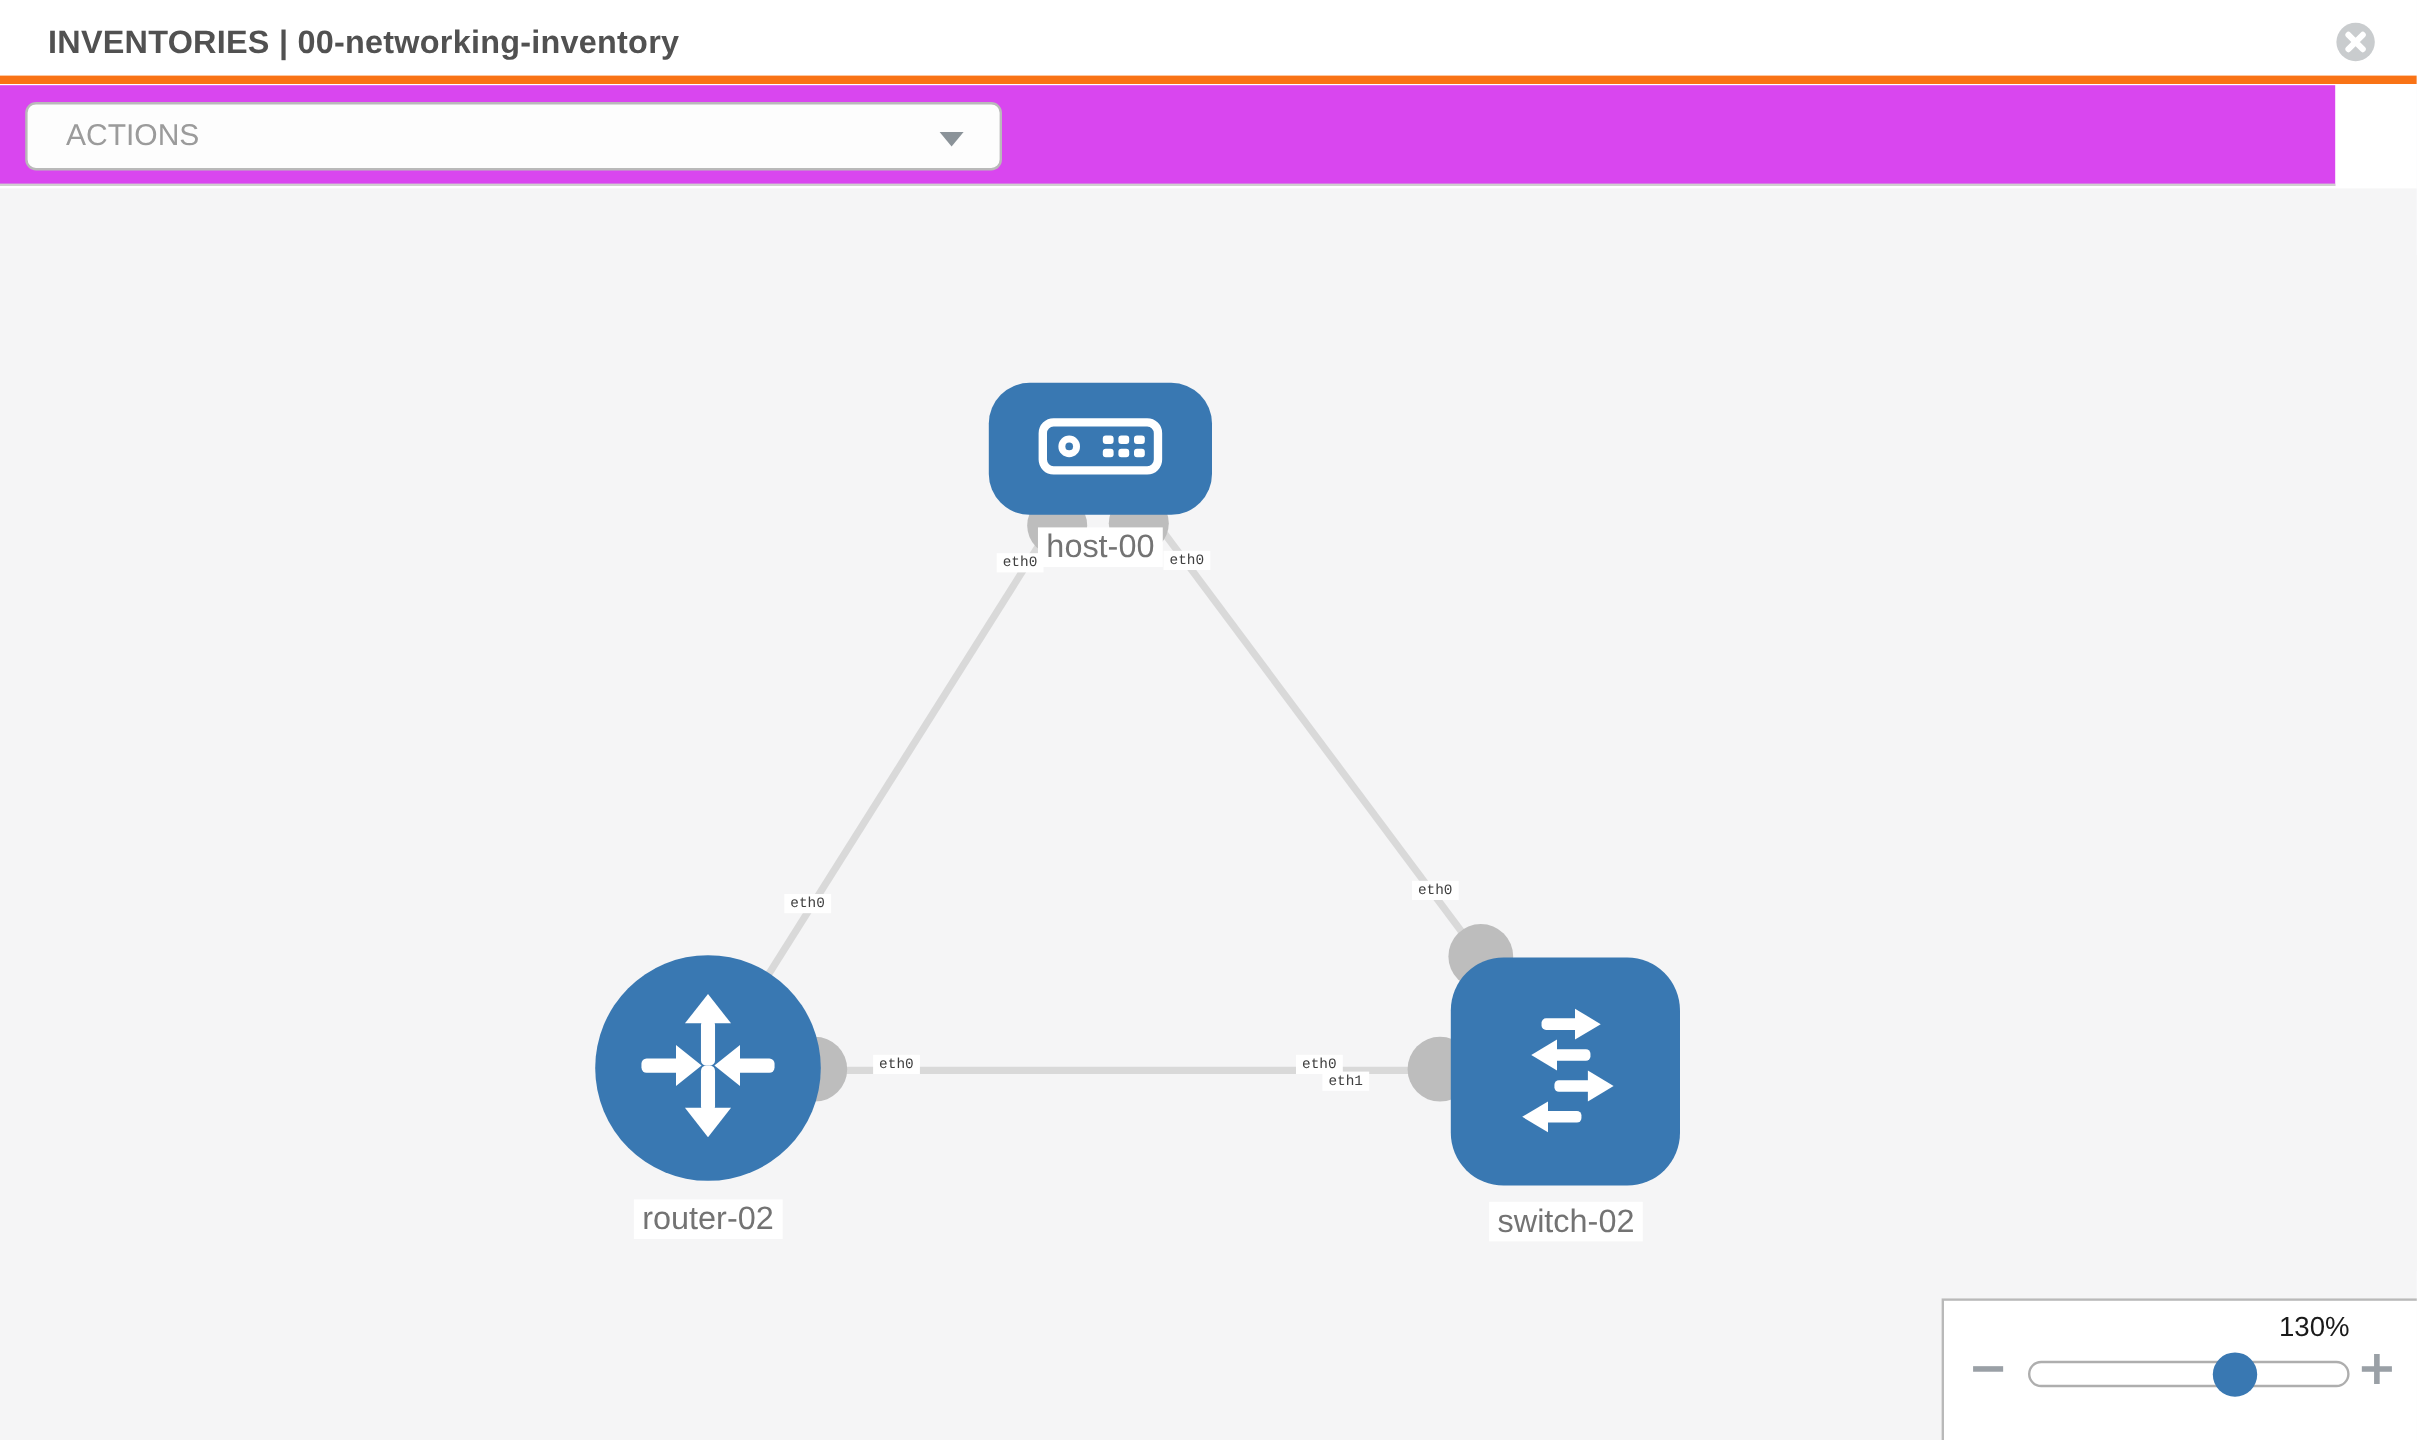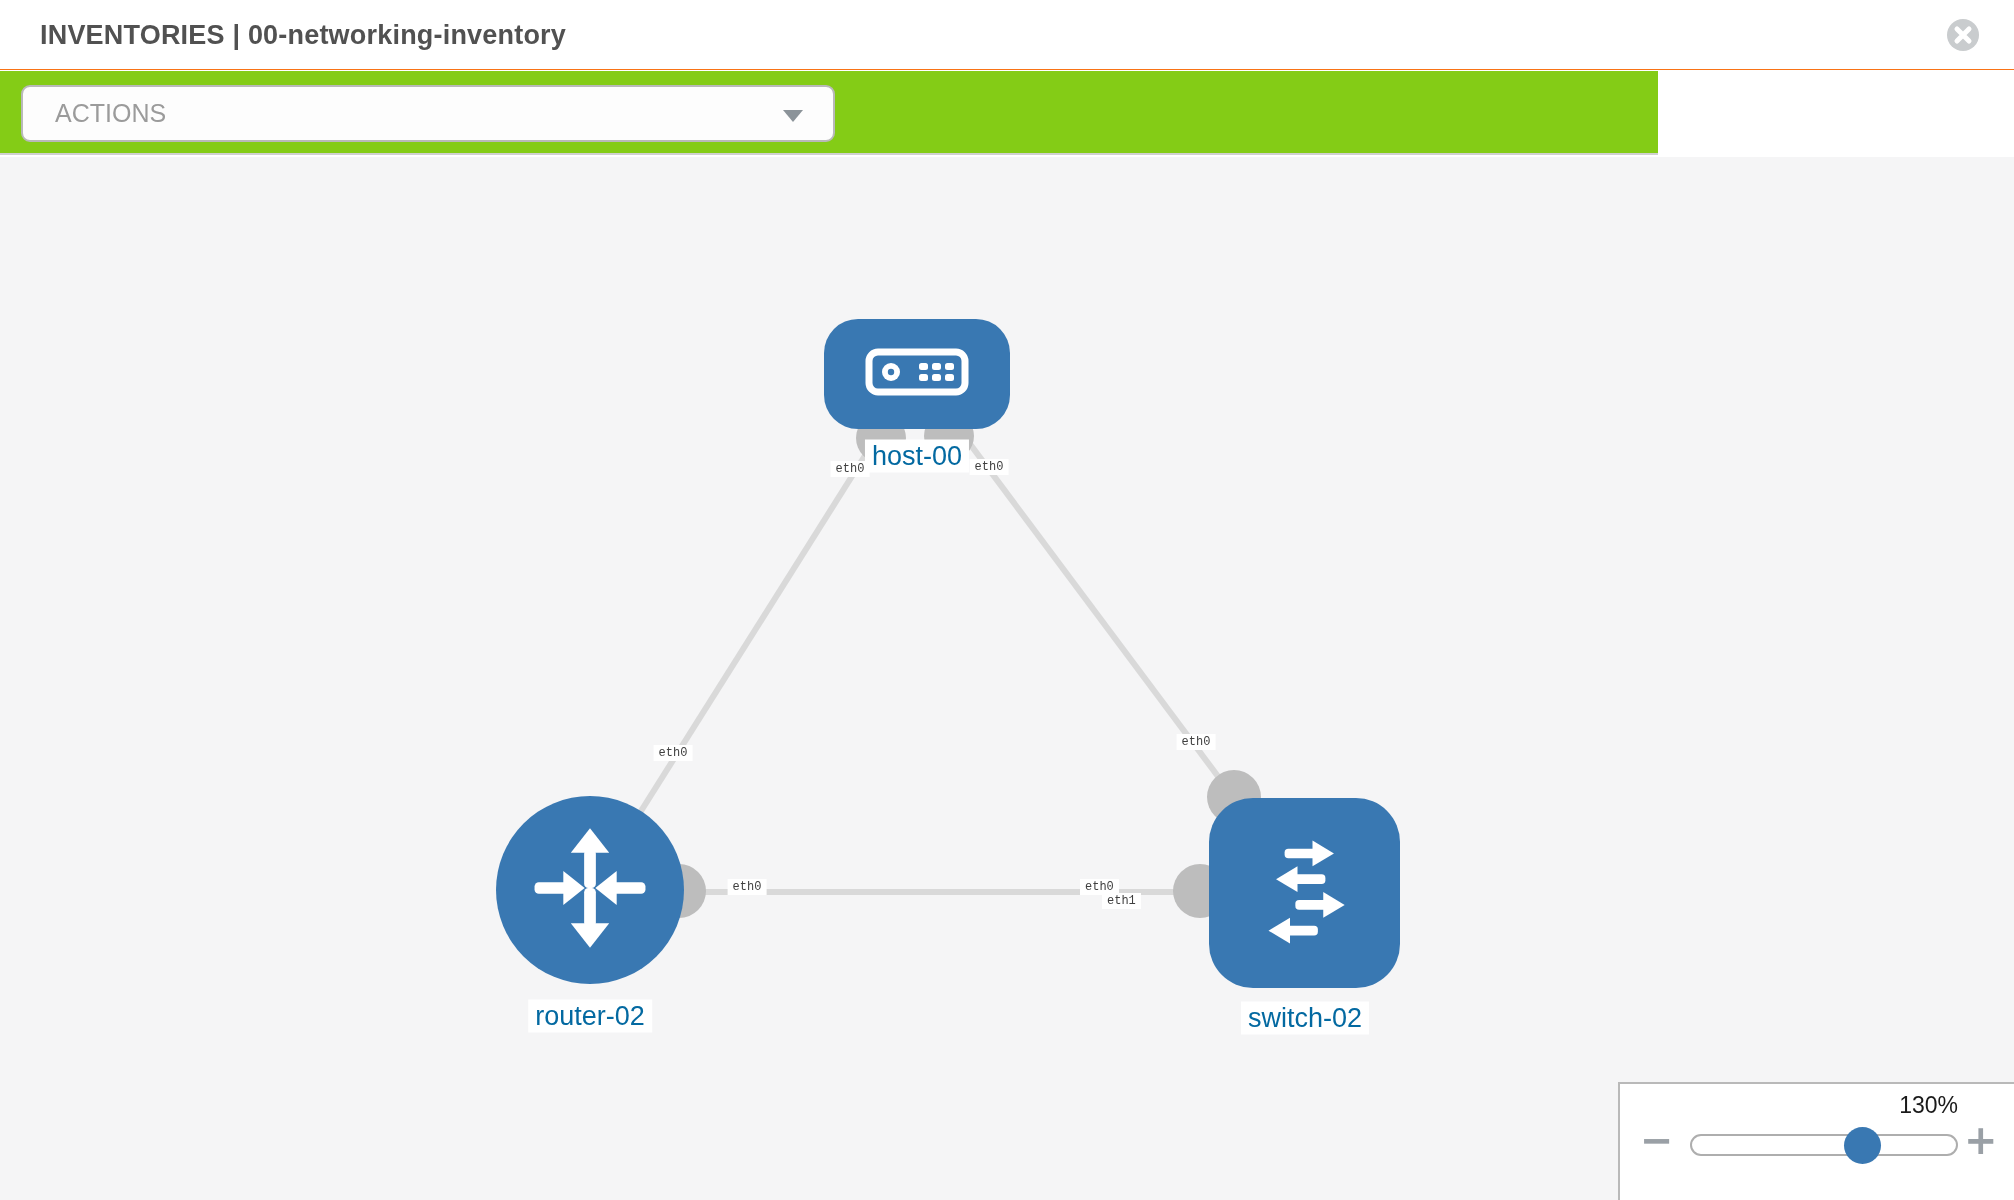--- a/index.html
+++ b/index.html
@@ -1,29 +1,29 @@
 <!DOCTYPE html>
 <html><head>
 <meta charset="utf-8">
 <style>
   * { box-sizing: border-box; margin: 0; padding: 0; }
   html,body { width: 2014px; height: 1200px; overflow: hidden; }
   body { font-family: "Liberation Sans", sans-serif; background: #ffffff; position: relative; }
 
   
   .header { position: absolute; top: 0; left: 0; width: 2014px; height: 70px;
-            background: #ffffff; border-bottom: 1px solid #f97316; }
+            background: #ffffff; border-bottom: 7px solid #f97316; }
   .page-title { position: absolute; left: 40px; top: 0; line-height: 70px;
                 font-size: 27px; font-weight: bold; color: #515151; letter-spacing: .2px; }
   .close-btn { position: absolute; right: 34px; top: 18px; width: 34px; height: 34px;
                border: none; background: transparent; cursor: pointer; }
 
   
-  .toolbar { position: absolute; top: 71px; left: 0; width: 1658px; height: 84px;
-             background: #84cc16; border-bottom: 2px solid #d0d0d0; }
+  .toolbar { position: absolute; top: 71px; left: 0; width: 1946px; height: 84px;
+             background: #d946ef; border-bottom: 2px solid #d0d0d0; }
   .select-box { position: absolute; top: 14px; height: 57px; background: #fdfdfd;
                 border: 2px solid #b9b9b9; border-radius: 9px; cursor: pointer; }
   .select-box .sel-label { position: absolute; left: 32px; top: 0; line-height: 53px;
                            font-size: 25px; color: #9b9b9b; }
   .caret { position: absolute; right: 30px; top: 23px; width: 0; height: 0;
            border-left: 10px solid transparent; border-right: 10px solid transparent;
            border-top: 12px solid #8b9399; }
   .actions-box { left: 21px; width: 814px; }
   .search-box  { left: 1183px; width: 795px; }
   .tool-icon-btn { position: absolute; border: none; background: transparent; cursor: pointer;
@@ -34,21 +34,21 @@
             background: #f5f5f6; }
   .links-svg { position: absolute; top: 0; left: 0; }
 
   .node { position: absolute; background: #3978b2; display: flex;
           align-items: center; justify-content: center; cursor: pointer; }
   .node-host   { left: 824px; top: 162px; width: 186px; height: 110px; border-radius: 34px; }
   .node-router { left: 496px; top: 639px; width: 188px; height: 188px; border-radius: 50%; }
   .node-switch { left: 1209px; top: 641px; width: 191px; height: 190px; border-radius: 44px; }
 
   .node-label { position: absolute; transform: translate(-50%,-50%); background: #ffffff;
-                padding: 1px 7px; font-size: 27px; color: #0369a1; white-space: nowrap; z-index: 5; }
+                padding: 1px 7px; font-size: 27px; color: #737373; white-space: nowrap; z-index: 5; }
   .iface-label { position: absolute; transform: translate(-50%,-50%); background: #ffffff;
                  padding: 1px 5px; font-size: 12px; color: #404040; white-space: nowrap; z-index: 4; font-family: Liberation Mono, monospace; }
   .iface-left { transform: translateY(-50%); }   
 
   
   .zoom-panel { position: absolute; right: -3px; bottom: -3px; width: 399px; height: 121px;
                 background: #ffffff; border: 2px solid #b9b9b9; z-index: 10; }
   .zoom-level { position: absolute; left: 70px; top: 8px; width: 268px; text-align: right;
                 font-size: 23px; color: #1a1a1a; }
   .zoom-btn { position: absolute; border: none; background: transparent; color: #9aa0a6;

